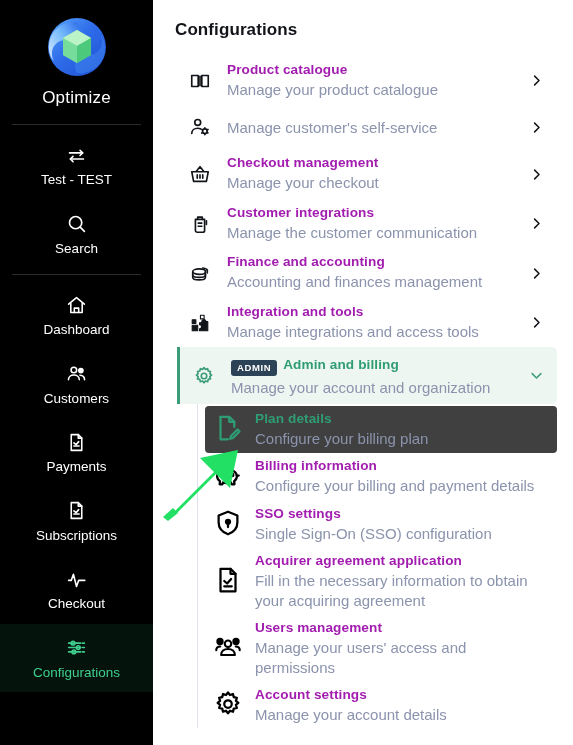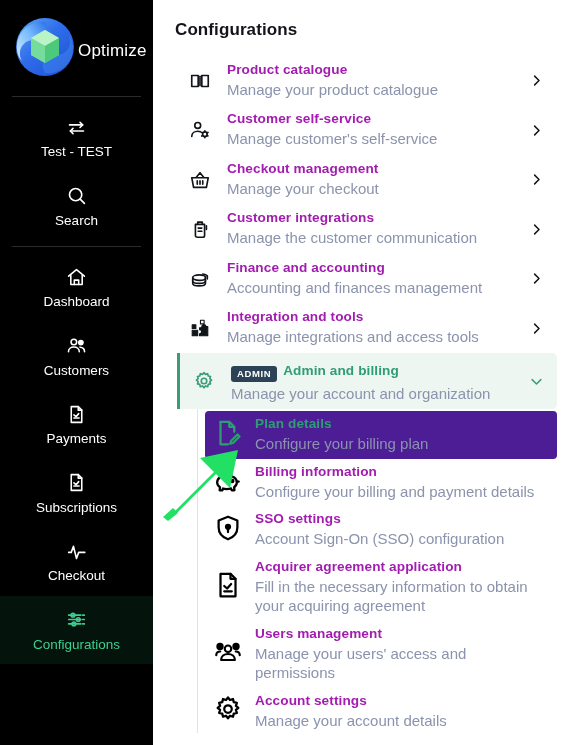--- a/index.html
+++ b/index.html
@@ -13,21 +13,21 @@
 
   
   #sidebar {
     width: 153px; height: 745px;
     background: #000000;
     flex: 0 0 153px;
     display: flex; flex-direction: column;
     align-items: stretch;
     padding-top: 8px;
   }
-  .brand { display:flex; flex-direction:row; align-items:center; padding: 6px 12px 10px; }
+  .brand { display:flex; flex-direction:column; align-items:center; padding: 6px 4px 10px; }
   .logo-wrap { width: 66px; height: 66px; position: relative; }
   .brand-name {
     margin-top: 8px;
     color: #ffffff;
     font-size: 17px;
     letter-spacing: .2px;
   }
   .sb-divider { height:1px; background:#2b2b2b; margin: 6px 12px; }
 
   .sb-item {
@@ -90,21 +90,21 @@
     width: 1px; background:#dfe3ec;
   }
   .subrow {
     display:flex; align-items:center;
     padding: 5px 8px 5px 8px;
     min-height: 42px;
     cursor:pointer; border-radius:4px;
   }
   .subrow .r-icon { width: 30px; flex:0 0 30px; }
   .subrow .r-text { padding-left: 12px; }
-  .subrow.selected { background:#4c1d95; }
+  .subrow.selected { background:#404040; }
   .subrow.selected .r-title { color:#2f9d74; }
   .subrow.selected .r-icon { color:#2f9d74; }
 
   
   #arrow-annotation { position:absolute; left: 0; top: 0; width:573px; height:745px; pointer-events:none; }
 </style>
 </head>
 <body>
 
 <div id="app">
@@ -270,21 +270,20 @@
     <div class="row">
       <span class="r-icon">
         <svg viewBox="0 0 24 24" fill="none" stroke="currentColor" stroke-width="1.8" stroke-linecap="round" stroke-linejoin="round">
           <circle cx="9.5" cy="7" r="3.2"></circle>
           <path d="M3 19c0-3.4 2.9-5.6 6.5-5.6 1.1 0 2.1.2 3 .6"></path>
           <circle cx="17.3" cy="16.6" r="2.5"></circle>
           <path d="M17.3 12.8v1.2M17.3 19.2v1.2M13.9 14.6l1.1.6M19.6 17.9l1.1.6M13.9 18.6l1.1-.6M19.6 15.3l1.1-.6"></path>
         </svg>
       </span>
       <span class="r-text">
-        <span class="r-title" style="display:block">Customer self-service</span>
         <span class="r-sub" style="display:block">Manage customer's self-service</span>
       </span>
       <span class="r-chev">
         <svg viewBox="0 0 24 24" fill="none" stroke="currentColor" stroke-width="2.4" stroke-linecap="round" stroke-linejoin="round">
             <path d="M9 5l7 7-7 7"></path>
           </svg>
       </span>
     </div>
 
     <div class="row">
@@ -422,21 +421,21 @@
       <div class="subrow">
         <span class="r-icon">
           <svg viewBox="0 0 24 24" fill="none" stroke="currentColor" stroke-width="1.8" stroke-linecap="round" stroke-linejoin="round">
             <path d="M12 3l7.5 3v5.5c0 4.6-3.1 7.8-7.5 9.5-4.4-1.7-7.5-4.9-7.5-9.5V6z"></path>
             <circle cx="12" cy="11" r="1.6" fill="currentColor"></circle>
             <path d="M12 12.6v2.6"></path>
           </svg>
         </span>
         <span class="r-text">
           <span class="r-title" style="display:block">SSO settings</span>
-          <span class="r-sub" style="display:block">Account Sign-On (SSO) configuration</span>
+          <span class="r-sub" style="display:block">Single Sign-On (SSO) configuration</span>
         </span>
       </div>
 
       <div class="subrow">
         <span class="r-icon">
           <svg viewBox="0 0 24 24" fill="none" stroke="currentColor" stroke-width="1.8" stroke-linecap="round" stroke-linejoin="round">
             <path d="M6 3h8l4 4v14H6z"></path>
               <path d="M14 3v4h4"></path>
               <path d="M9 17h6"></path>
               <path d="M9 12.8l2.3 2 3.2-3.6"></path>

